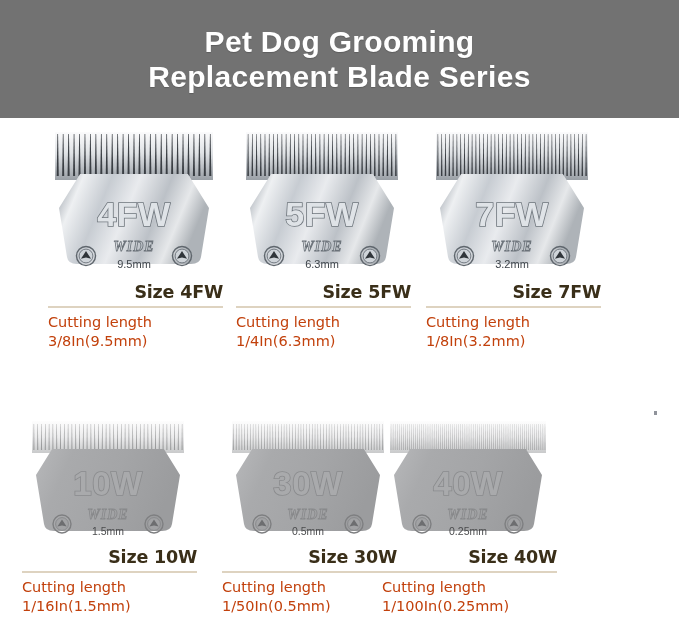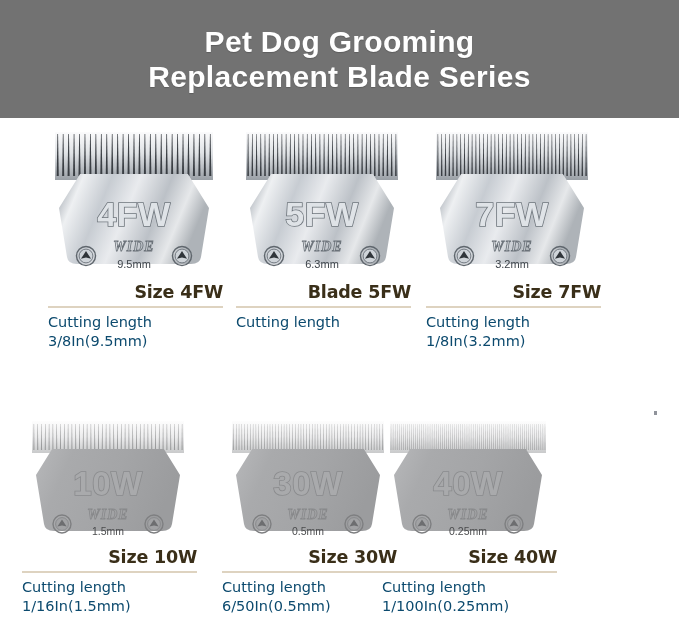--- a/index.html
+++ b/index.html
@@ -77,21 +77,21 @@
   }
   .rule{
     height:1.5px;
     background:#ded3c0;
     margin-top:4px;
     margin-bottom:5px;
     width:175px;
   }
   .cut{
     font-size:14.5px;
-    color:#0c4a6e;
+    color:#c2410c;
     font-family:"DejaVu Sans", sans-serif;
     line-height:19.5px;
     white-space:nowrap;
   }
   .speck{
     position:absolute;left:654px;top:411px;width:3px;height:4px;
     background:#6b6f7a;opacity:.75;
   }
 </style>
 </head>
@@ -248,23 +248,24 @@
               <path d="M38,122.9 L40.55,126.98 L43.1,130.805 L38,129.53 L32.9,130.805 L35.45,126.98 Z" fill="#30353a"></path>
             </g>
             <g>
               <circle cx="134" cy="128" r="9.5" fill="none" stroke="#5f666d" stroke-width="1.4"></circle>
               <circle cx="134" cy="128" r="6.9" fill="#cfd4d9" stroke="#6b7279" stroke-width="0.9"></circle>
               <path d="M134,122.9 L136.55,126.98 L139.1,130.805 L134,129.53 L128.9,130.805 L131.45,126.98 Z" fill="#30353a"></path>
             </g>
           </svg>
       </div>
       <div class="info">
-        <div class="size-line">Blade 5FW</div>
+        <div class="size-line">Size 5FW</div>
         <div class="rule"></div>
         <div class="cut">Cutting length</div>
+        <div class="cut">1/4In(6.3mm)</div>
       </div>
     </div>
 
     <div class="cell c2">
       <div class="blade-wrap">
         <svg class="blade" width="172" height="140" viewBox="0 0 172 140">
             <defs>
               <linearGradient id="g_7fw" x1="0" y1="0" x2="1" y2="0.25">
                 <stop offset="0" stop-color="#f2f4f6"></stop>
                 <stop offset="0.07" stop-color="#b9bec4"></stop>
@@ -516,21 +517,21 @@
               <circle cx="130" cy="109" r="9" fill="none" stroke="#7e7f81" stroke-width="1.4"></circle>
               <circle cx="130" cy="109" r="6.4" fill="#a2a3a5" stroke="#87888a" stroke-width="0.9"></circle>
               <path d="M130,104.4 L132.3,108.08 L134.6,111.53 L130,110.38 L125.4,111.53 L127.7,108.08 Z" fill="#6d6e70"></path>
             </g>
           </svg>
       </div>
       <div class="info">
         <div class="size-line">Size 30W</div>
         <div class="rule"></div>
         <div class="cut">Cutting length</div>
-        <div class="cut">6/50In(0.5mm)</div>
+        <div class="cut">1/50In(0.5mm)</div>
       </div>
     </div>
 
     <div class="cell c2">
       <div class="blade-wrap">
         <svg class="blade" width="172" height="120" viewBox="0 0 172 120">
             <defs>
               <linearGradient id="g_40w" x1="0" y1="0" x2="1" y2="0.25">
                 <stop offset="0" stop-color="#b7b8ba"></stop>
                 <stop offset="0.25" stop-color="#a9aaac"></stop>

